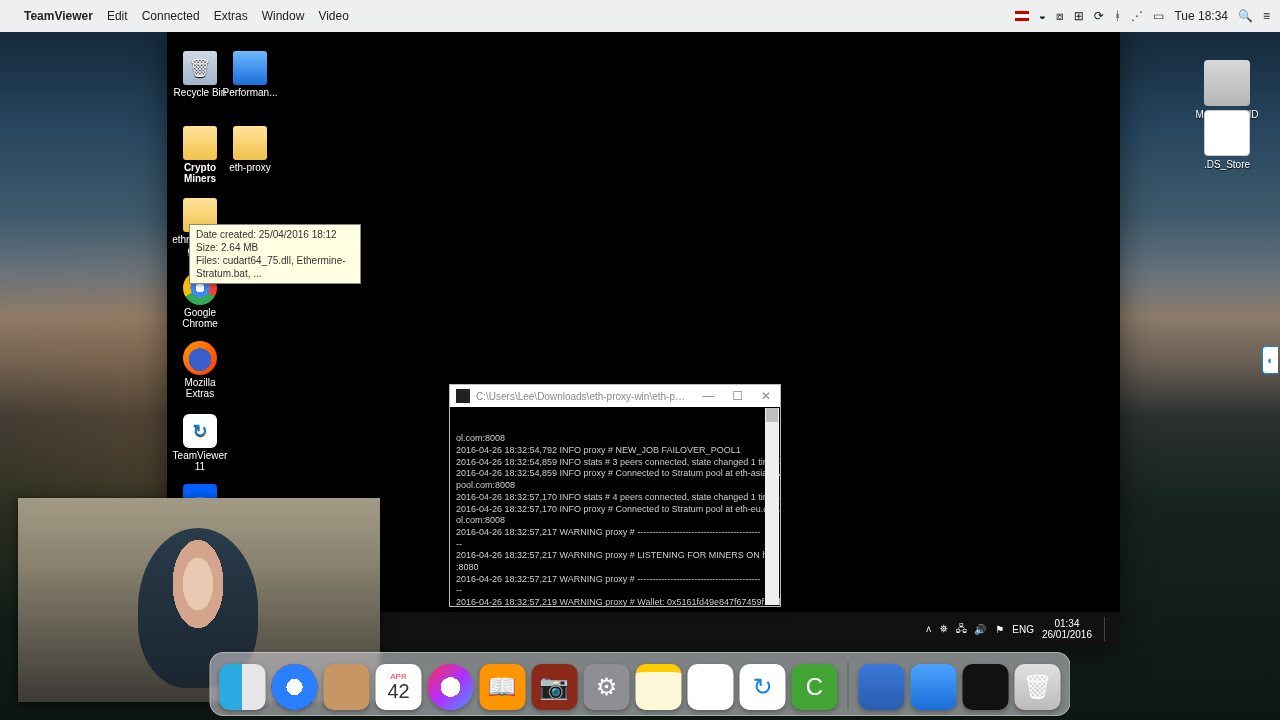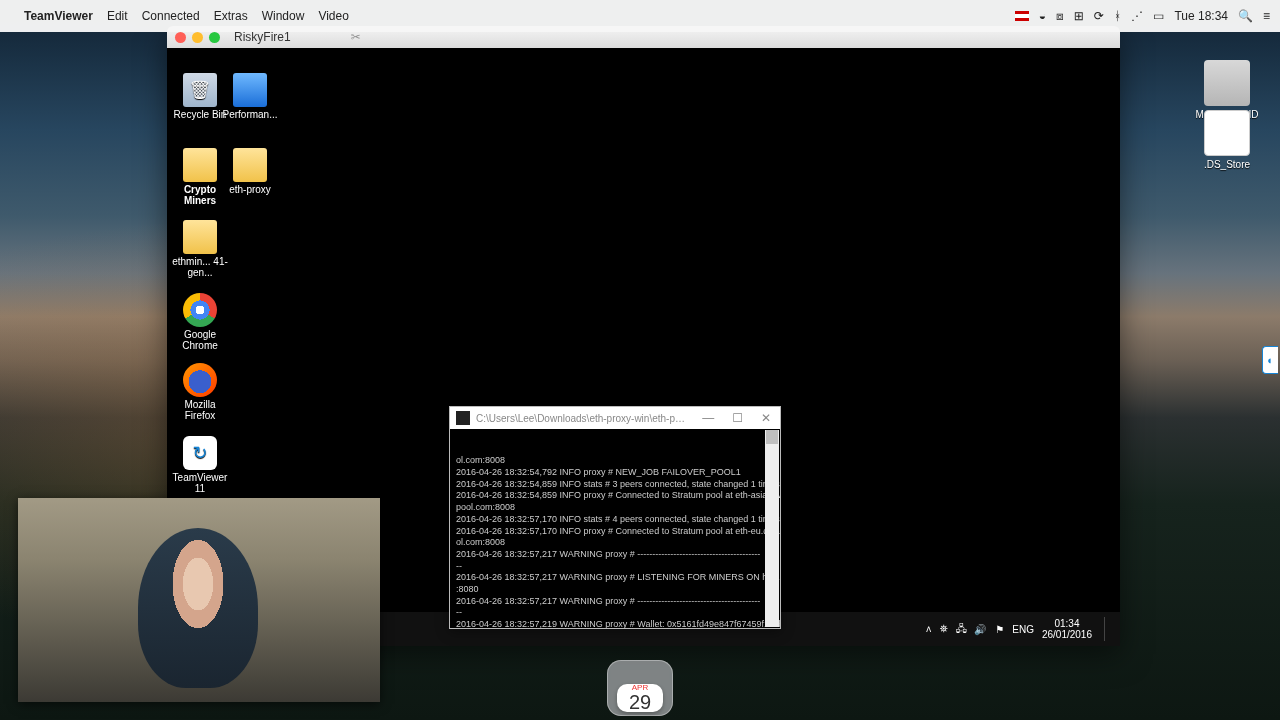--- a/index.html
+++ b/index.html
@@ -84,21 +84,21 @@
 .win-taskbar .start { width:26px; height:26px; display:flex; align-items:center; justify-content:center; }
 .win-taskbar .task-icon { width:26px; height:26px; display:flex; align-items:center; justify-content:center; border-radius:2px; }
 .win-taskbar .tray { margin-left:auto; display:flex; align-items:center; gap:8px; font-size:10px; }
 .win-taskbar .clock { text-align:center; line-height:1.15; padding-right:4px; }
 
 
 .webcam { position:absolute; left:18px; top:498px; width:362px; height:204px; background:linear-gradient(180deg,#a29a85 0%, #8b8470 30%, #3c3a34 100%); z-index:40; box-shadow:0 2px 10px rgba(0,0,0,.6); }
 .webcam::after{content:"";position:absolute;left:120px;top:30px;width:120px;height:160px;border-radius:50% 50% 40% 40%;background:radial-gradient(ellipse at 50% 35%, #e8c8b0 0 18%, #d4a58c 18% 30%, transparent 30%), linear-gradient(#2a3b4a,#1a2530);}
 
 
-.dock { position:absolute; bottom:4px; left:50%; transform:translateX(-50%); height:56px; background:rgba(220,220,225,0.55); border-radius:14px; padding:6px 10px; display:flex; gap:6px; align-items:flex-end; z-index:45; backdrop-filter: blur(2px); box-shadow: inset 0 0 0 1px rgba(255,255,255,.35); flex-direction: column; }
+.dock { position:absolute; bottom:4px; left:50%; transform:translateX(-50%); height:64px; background:rgba(220,220,225,0.55); border-radius:14px; padding:6px 10px; display:flex; gap:6px; align-items:flex-end; z-index:45; backdrop-filter: blur(2px); box-shadow: inset 0 0 0 1px rgba(255,255,255,.35); }
 .dock .sep { width:1px; height:48px; background:rgba(0,0,0,.25); margin:0 4px; }
 .dock .di { width:46px; height:46px; border-radius:10px; display:flex; align-items:center; justify-content:center; font-size:24px; color:#fff; box-shadow:0 2px 4px rgba(0,0,0,.3); cursor:pointer; }
 .di.finder { background:linear-gradient(90deg,#29abe2 50%,#e6e6e6 50%); }
 .di.safari { background:radial-gradient(circle,#fff 0 25%,#2a7fff 25% 70%,#0a3a8a 70%); border-radius:50%; }
 .di.contacts { background:#c89664; }
 .di.cal { background:#fff; color:#e33; font-size:10px; flex-direction:column; line-height:1; }
 .di.itunes { background:radial-gradient(circle,#fff 0 30%, transparent 30%), linear-gradient(135deg,#ff2d55,#b030ff,#4b93ff); border-radius:50%; }
 .di.ibooks { background:#ff9500; }
 .di.photob { background:#8b2a1a; }
 .di.sysprefs { background:#8e8e93; }
@@ -146,29 +146,20 @@
 <div class="mac-desk-icon" style="right:18px; top:40px;margin-top:20px;">
   <div class="mi" style="background:linear-gradient(#d8d8d8,#b5b5b5);"></div>
   <div>Macintosh HD</div>
 </div>
 <div class="mac-desk-icon" style="right:18px; top:110px;">
   <div class="mi" style="background:#fff;border:1px solid #ccc;"></div>
   <div>.DS_Store</div>
 </div>
 
 <div class="tv-window">
-  <div class="tv-titlebar">
-    <div class="traffic">
-      <div class="dot red"></div>
-      <div class="dot yellow"></div>
-      <div class="dot green"></div>
-    </div>
-    <span class="title">RiskyFire1</span>
-    <span style="margin-left:54px;opacity:.5">✂</span>
-  </div>
 
   <div class="tv-toolbar">
     <div class="btn">
       <span>🗎</span>
       <span>File Transfer</span>
       <span class="caret">▾</span>
     </div>
     <div class="btn">
       <span>⚡</span>
       <span>Actions</span>
@@ -214,32 +205,37 @@
         <div class="win-icon" style="left: 5px; top: 172px;">
           <div class="wi folder"></div>
           <div class="label">ethmin... 41-gen...</div>
         </div>
         <div class="win-icon" style="left: 5px; top: 245px;">
           <div class="wi chrome"></div>
           <div class="label">Google Chrome</div>
         </div>
         <div class="win-icon" style="left: 5px; top: 315px;">
           <div class="wi firefox"></div>
-          <div class="label">Mozilla Firefox</div>
+          <div class="label">Mozilla Extras</div>
         </div>
         <div class="win-icon" style="left: 5px; top: 388px;">
           <div class="wi tv">↻</div>
           <div class="label">TeamViewer 11</div>
         </div>
         <div class="win-icon" style="left: 5px; top: 458px;">
           <div class="wi dropbox">⧈</div>
           <div class="label"></div>
         </div>
       </div>
 
+    <div class="tooltip" style="left:22px; top:198px; width:172px;">
+      <div>Date created: 25/04/2016 18:12</div>
+      <div>Size: 2.64 MB</div>
+      <div>Files: cudart64_75.dll, Ethermine-Stratum.bat, ...</div>
+    </div>
 
     <div class="cmd-window" style="left:282px; top:358px; width:332px; height:223px;">
       <div class="cmd-title">
         <span class="cicon"></span>
         <span style="overflow:hidden;text-overflow:ellipsis;white-space:nowrap;max-width:210px;">C:\Users\Lee\Downloads\eth-proxy-win\eth-proxy\eth-prox...</span>
         <div class="cbtns">
           <span>—</span>
           <span>☐</span>
           <span>✕</span>
         </div>
@@ -306,21 +302,21 @@
 <div class="tv-side">◐</div>
 
 <div class="webcam"></div>
 
 <div class="dock">
   <div class="di finder"></div>
   <div class="di safari"></div>
   <div class="di contacts"></div>
   <div class="di cal">
     <div style="font-size:8px;color:#e33;">APR</div>
-    <div style="font-size:20px;color:#333;font-weight:300;">29</div>
+    <div style="font-size:20px;color:#333;font-weight:300;">42</div>
   </div>
   <div class="di itunes"></div>
   <div class="di ibooks">📖</div>
   <div class="di photob">📷</div>
   <div class="di sysprefs">⚙</div>
   <div class="di notes"></div>
   <div class="di photos">✿</div>
   <div class="di tvd">↻</div>
   <div class="di camtasia">C</div>
   <div class="sep"></div>

